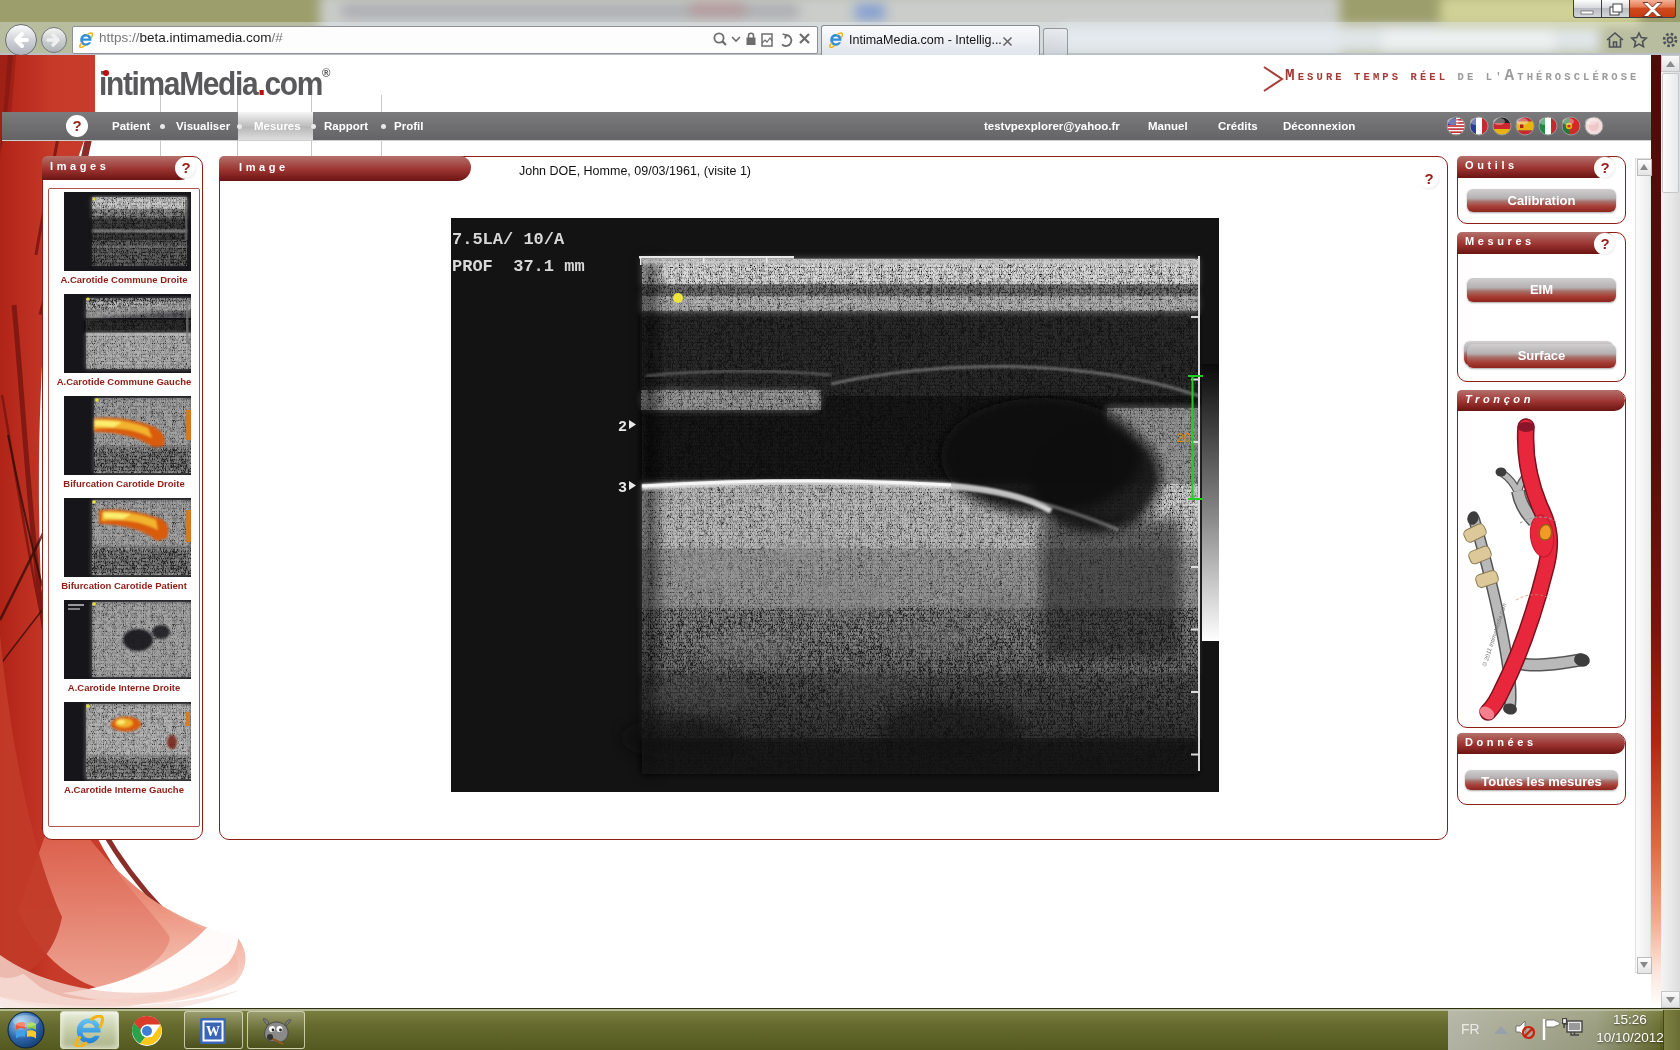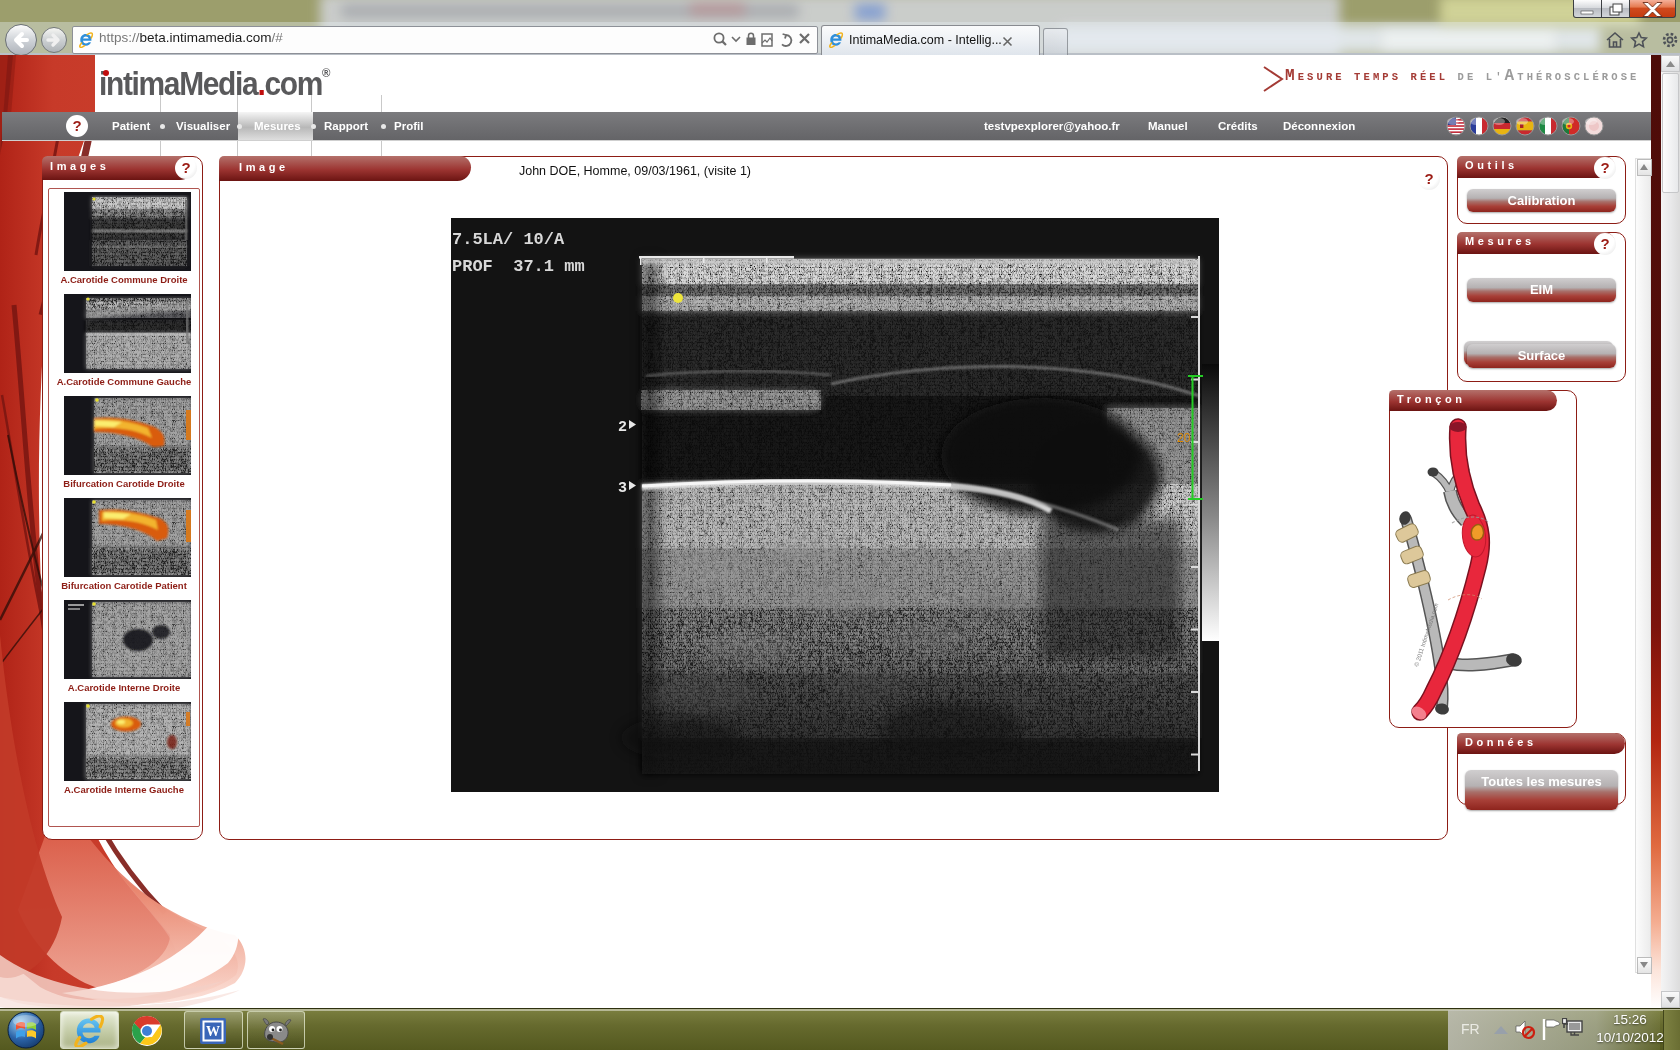--- a/index.html
+++ b/index.html
@@ -584,21 +584,21 @@
     </div>
 
     <div class="panel" style="left:1457px;top:177px;width:169px;height:150px;">
       <div class="phead" style="width:158px;height:22px;padding:3px 0 0 8px;">Mesures</div>
       <div class="qcirc" style="left:136px;top:0px;">?</div>
       <div class="rbtn" style="left:9px;top:45px;width:149px;height:24px;line-height:24px;">EIM</div>
       <div class="rbtn" style="left:6px;top:78px;width:149px;height:24px;line-height:24px;margin-top:30px;">Distance</div>
       <div class="rbtn" style="left:9px;top:111px;width:149px;height:24px;line-height:24px;">Surface</div>
     </div>
 
-    <div class="panel" style="left:1389px;top:335px;width:188px;height:338px;">
+    <div class="panel" style="left:1457px;top:335px;width:169px;height:338px;font-style:italic;">
       <div class="phead" style="width:168px;height:21px;padding:3px 0 0 8px;">Tronçon</div>
       <div id="artery-holder" class="abs" style="left:0;top:24px;width:169px;height:310px;"><svg width="169" height="310" viewBox="0 0 169 310">
             <path d="M58 248 C75 252 95 250 122 245" stroke="#555" stroke-width="13" fill="none" stroke-linecap="round"></path>
             <path d="M58 248 C75 252 95 250 122 245" stroke="#b9b9b9" stroke-width="10" fill="none" stroke-linecap="round"></path>
             <ellipse cx="124" cy="245" rx="8" ry="6.5" fill="#3d3d3d" transform="rotate(15 124 245)"></ellipse>
             <path d="M16 104 C30 150 45 215 50 252 C53 270 53 284 52 293" stroke="#555" stroke-width="12" fill="none" stroke-linecap="round"></path>
             <path d="M16 104 C30 150 45 215 50 252 C53 270 53 284 52 293" stroke="#b9b9b9" stroke-width="9" fill="none" stroke-linecap="round"></path>
             <ellipse cx="15" cy="103" rx="7" ry="5.5" fill="#3d3d3d" transform="rotate(-70 15 103)"></ellipse>
             <ellipse cx="52" cy="294" rx="7" ry="5.5" fill="#3d3d3d" transform="rotate(10 52 294)"></ellipse>
             <g transform="translate(17,118) rotate(-26)">
@@ -623,21 +623,21 @@
             <path d="M58 185 C70 178 84 178 92 184" stroke="#c86" stroke-width="1" fill="none" stroke-dasharray="3 2" opacity="0.7"></path>
             <ellipse cx="68" cy="12" rx="8.5" ry="5" fill="#8a1528"></ellipse>
             <ellipse cx="29" cy="298" rx="8" ry="5.5" fill="#f4808e" transform="rotate(35 29 298)"></ellipse>
             <path d="M82 114 C86 108 91 108 93 114 C95 120 92 125 87 125 C82 125 80 120 82 114 Z" fill="#f09b28" stroke="#9a5d10" stroke-width="1.5"></path>
             <text x="28" y="252" font-family="Liberation Sans,sans-serif" font-size="6" fill="#777" transform="rotate(-72 28 252)">© 2011 IntimaMedia.com</text>
           </svg></div>
     </div>
 
     <div class="panel" style="left:1457px;top:678px;width:169px;height:72px;">
       <div class="phead" style="width:168px;height:21px;padding:3px 0 0 8px;">Données</div>
-      <div class="rbtn" style="left:7px;top:36px;width:153px;height:40px;line-height:24px;">Toutes les mesures</div>
+      <div class="rbtn" style="left:7px;top:36px;width:153px;height:20px;line-height:24px;">Toutes les mesures</div>
     </div>
 
     <div class="abs" style="left:1635px;top:103px;width:16px;height:815px;background:linear-gradient(90deg,#fcfcfc,#ececec);border:1px solid #e0e0e0;box-sizing:border-box;">
       <div class="abs" style="left:1px;top:0;width:13px;height:15px;background:linear-gradient(#fefefe,#e4e4e4);border:1px solid #bbb;"></div>
       <svg class="abs" style="left:4px;top:5px" width="8" height="6">
           <path d="M4 0 L8 6 L0 6 Z" fill="#888"></path>
         </svg>
       <div class="abs" style="left:1px;top:798px;width:13px;height:15px;background:linear-gradient(#fefefe,#e4e4e4);border:1px solid #bbb;"></div>
       <svg class="abs" style="left:4px;top:803px" width="8" height="6">
           <path d="M4 6 L8 0 L0 0 Z" fill="#888"></path>

